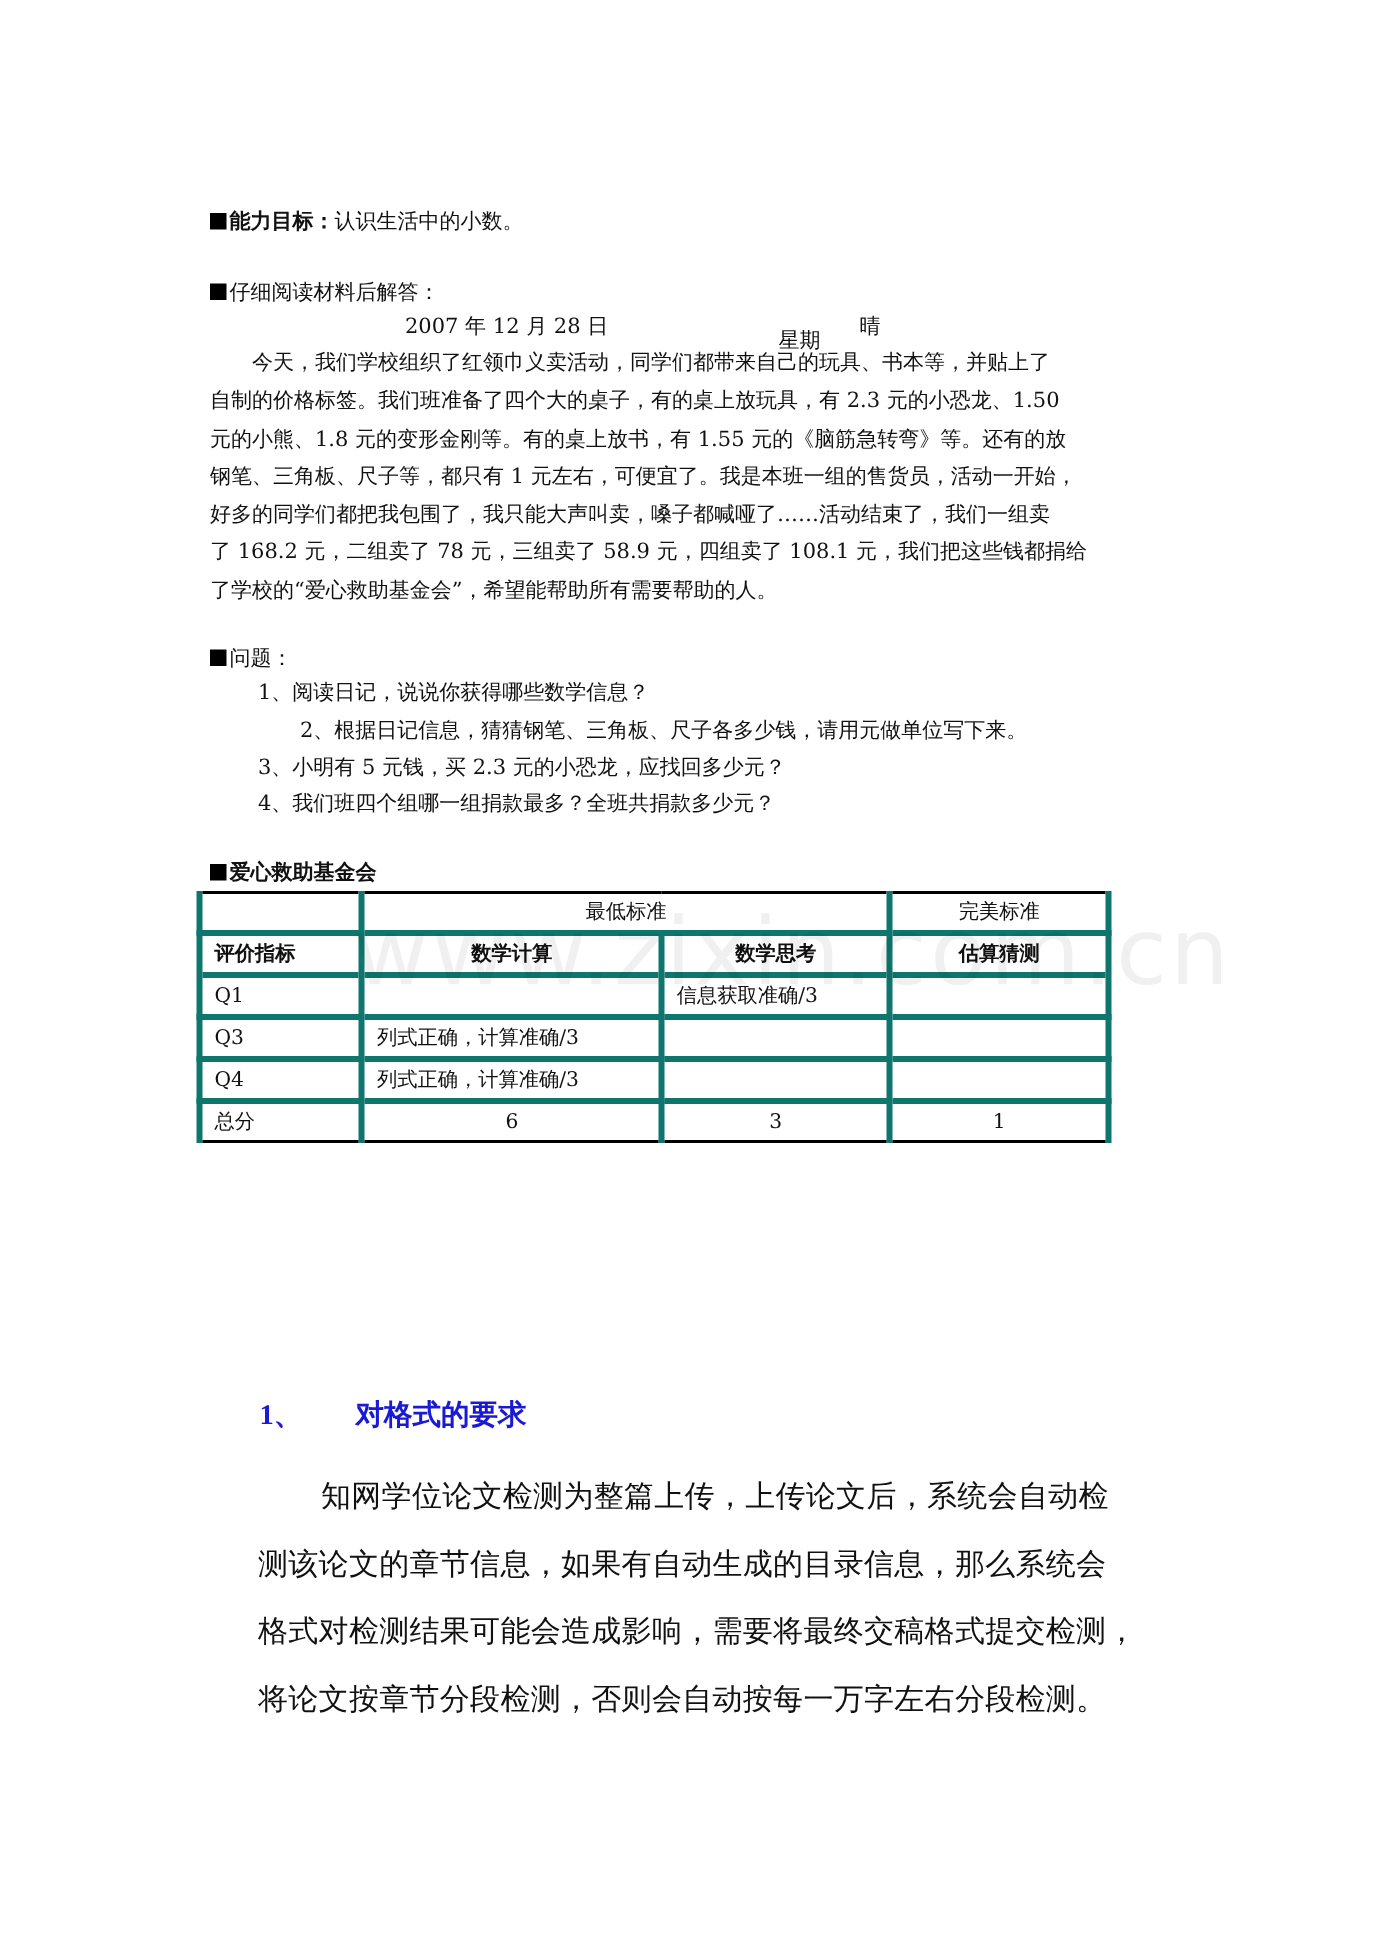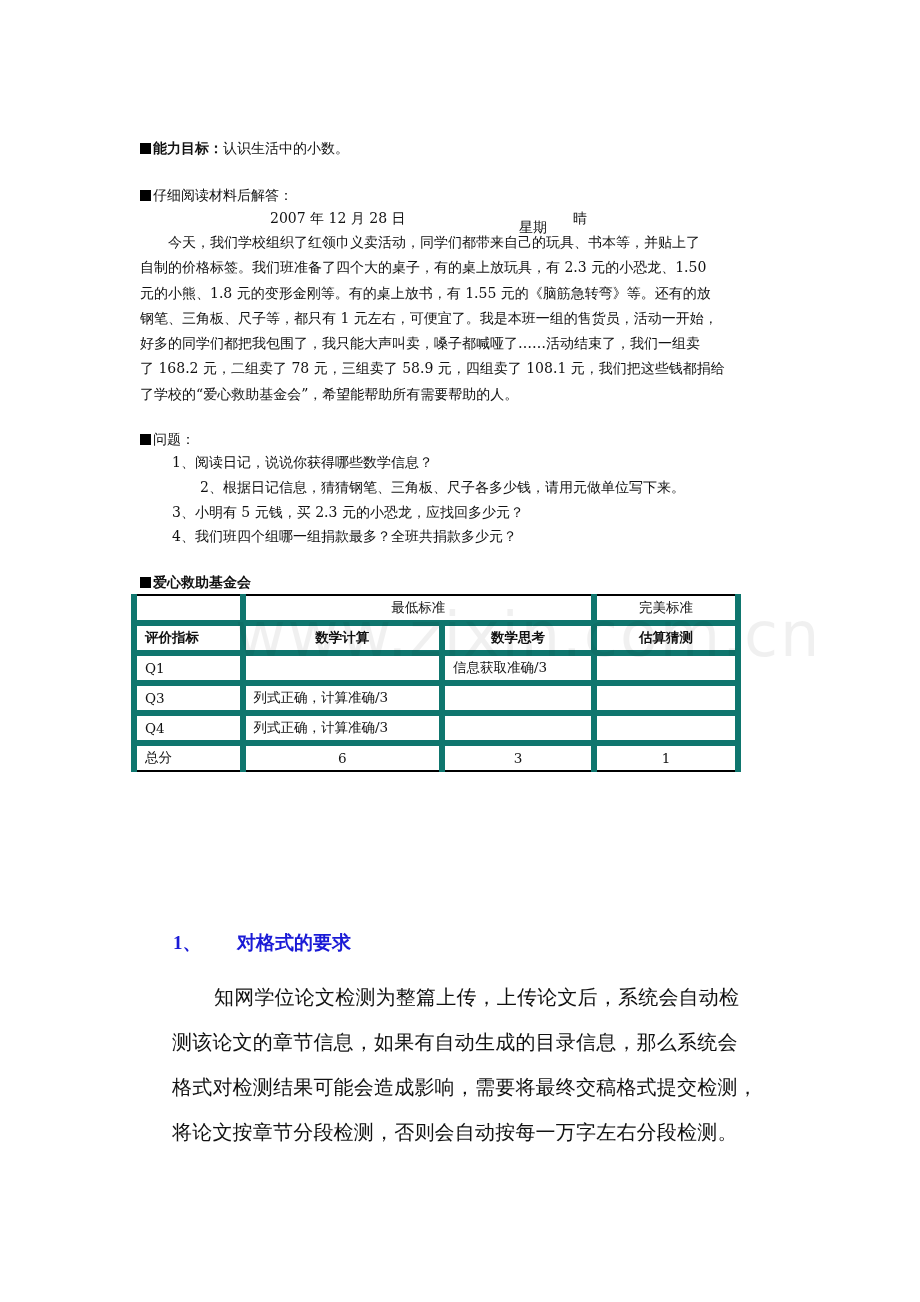--- a/index.html
+++ b/index.html
@@ -7,21 +7,21 @@
          font-family: "DejaVu Serif", "Liberation Serif", serif; color: #111; }
   .abs { position: absolute; }
   .line { font-size: 14px; line-height: 18px; white-space: nowrap; }
   .bold { font-weight: bold; font-family: "DejaVu Sans", "Liberation Sans", sans-serif; }
   .sq { display: inline-block; width: 11px; height: 11px; background: #000; margin-right: 2px; vertical-align: -1px; }
 
   .para { font-size: 14px; line-height: 25.3px; width: 640px; text-align: justify; }
   .para p { margin: 0; }
 
   table.eval { border-collapse: collapse; position: absolute; left: 131px; top: 594px; width: 610px; font-size: 13.5px; }
-  table.eval td { border: 6px solid #0f766e; height: 24px; padding: 0 8px; white-space: nowrap; }
+  table.eval td { border: 4px solid #0f766e; height: 24px; padding: 0 8px; white-space: nowrap; }
   table.eval .c0 { width: 100px; border-right: 2px solid #000; }
   table.eval .c1 { width: 195px; }
   table.eval .c2 { width: 145px; border-left: 1px solid #888; border-right: 2px solid #000; }
   table.eval .c3 { width: 150px; }
   table.eval tr.top td { border-top: 2px solid #000; }
   table.eval tr.hdr2 td { border-bottom: 2px solid #000; }
   table.eval tr.total td { border-top: 2px solid #000; border-bottom: 2px solid #000; }
   table.eval .center { text-align: center; }
   table.eval .hb { font-weight: bold; font-family: "DejaVu Sans", "Liberation Sans", sans-serif; }
 

